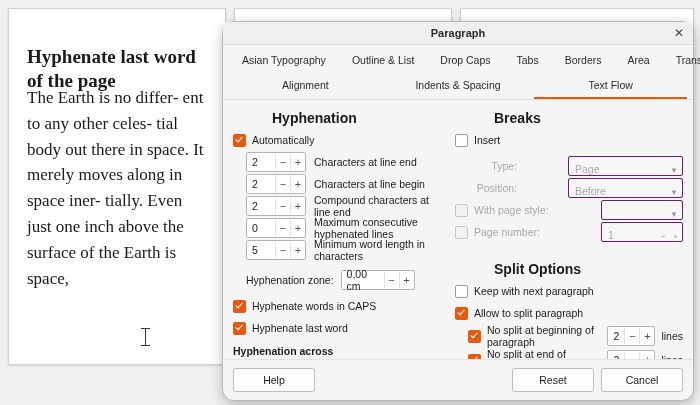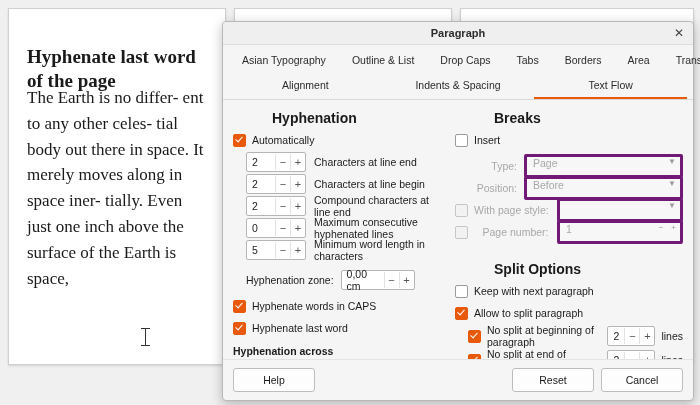--- a/index.html
+++ b/index.html
@@ -93,21 +93,21 @@
 
   
   #dialog {
     position: absolute;
     left: 222px;
     top: 21px;
     width: 470px;
     height: 378px;
     background: #f5f5f5;
     border: 1px solid #b8b8b8;
-    border-radius: 4px;
+    border-radius: 12px;
     box-shadow: 0 3px 12px rgba(0,0,0,0.25);
     display: flex;
     flex-direction: column;
   }
   #dialog-titlebar {
     height: 22px;
     background: #efefef;
     border-bottom: 1px solid #dcdcdc;
     border-radius: 4px 4px 0 0;
     display: flex;
@@ -246,31 +246,32 @@
   .spin .sep {
     width: 1px; height: 16px; background: #e2e2e2;
   }
   .spin.wide { width: 72px; }
   .spin.small { width: 46px; }
   .field-label { font-size: 10.5px; }
 
   
   .ddown {
     height: 18px;
-    border: 3px solid #701a75;
+    border: 1px solid #701a75;
     background: #f7f7f7;
     border-radius: 2px;
     display: flex;
-    align-items: flex-start;
+    align-items: flex-end;
     padding: 0 4px 0 6px;
     font-size: 10.5px;
     color: #a8a8a8;
     flex: 1;
     min-width: 0;
     cursor: pointer;
+    margin-left: 44px;
   }
   .ddown .dval { flex: 1; overflow: hidden; white-space: nowrap; }
   .ddown .caret {
     font-size: 8px;
     color: #9a9a9a;
     margin-left: 4px;
   }
   .lbl-right {
     width: 62px;
     text-align: right;
@@ -489,21 +490,21 @@
         <span class="cb disabled"></span>
         <span class="cb-label disabled" style="width:83px;">With page style:</span>
         <span class="ddown">
           <span class="dval"></span>
           <span class="caret">▼</span>
         </span>
       </div>
 
       <div class="row">
         <span class="cb disabled"></span>
-        <span class="cb-label disabled" style="width:83px;text-align:center;">Page number:</span>
+        <span class="cb-label disabled" style="width:83px;">Page number:</span>
         <span class="ddown" style="color:#a8a8a8;">
           <span class="dval">1</span>
           <span class="caret">−</span>
           <span class="caret" style="margin-left:8px;">+</span>
         </span>
       </div>
 
       <div style="height:14px;"></div>
 
       <div class="section-title">Split Options</div>

